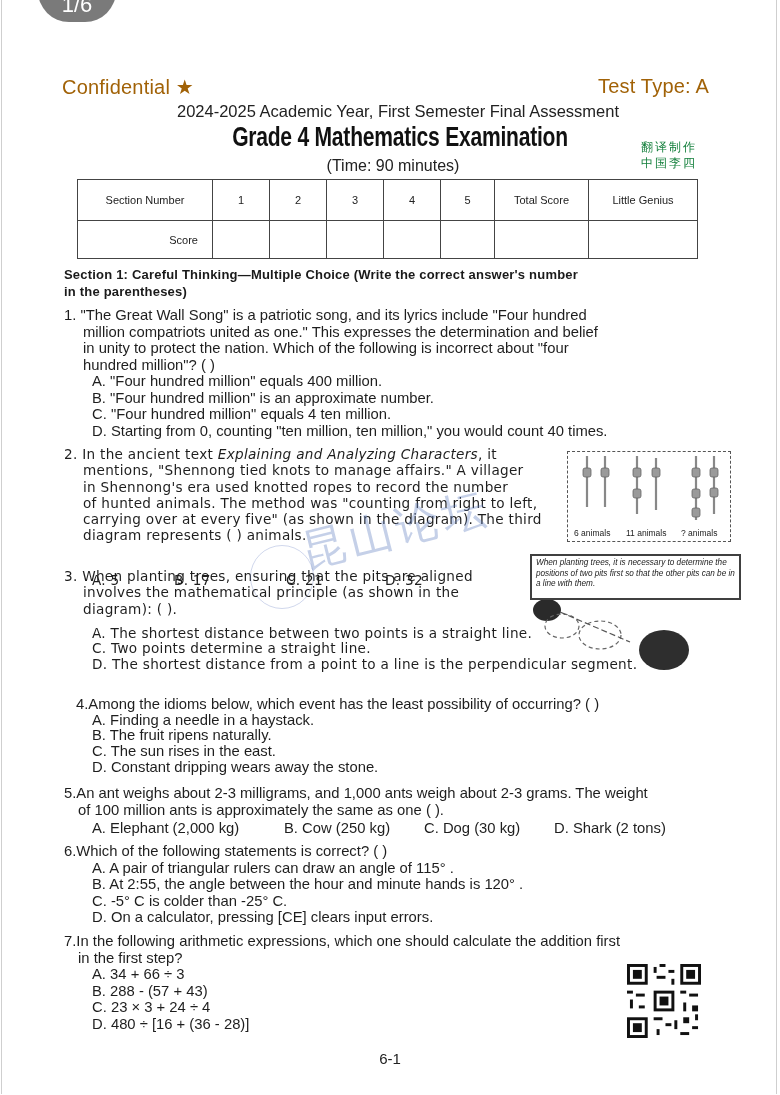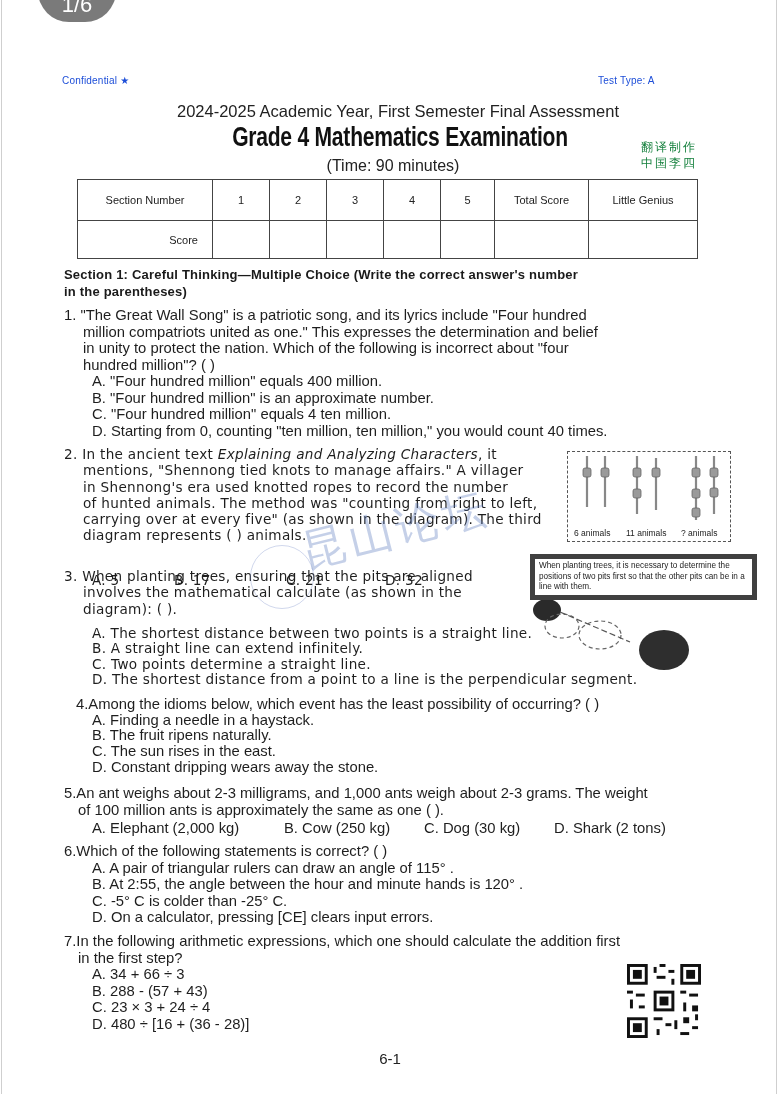--- a/index.html
+++ b/index.html
@@ -4,40 +4,40 @@
 <style>
   html, body { margin: 0; padding: 0; background: #ffffff; }
   body { width: 780px; height: 1095px; position: relative; overflow: hidden;
          font-family: "Liberation Sans", sans-serif; color: #1e1e1e; }
   .page-border { position: absolute; left: 1px; top: 0; width: 776px; height: 1094px;
                  border-left: 1px solid #cfcfcf; border-right: 1px solid #cfcfcf; box-sizing: border-box; }
   .page-badge { position: absolute; left: 38px; top: -40px; width: 78px; height: 62px;
                 border-radius: 31px; background: #7a7a7a; color: #fff; font-size: 22px;
                 text-align: center; line-height: 90px; }
   .abs { position: absolute; }
-  .hdr { font-size: 10px; color: #1d4ed8; letter-spacing: 0.2px; }
+  .hdr { font-size: 20px; color: #a16207; letter-spacing: 0.2px; }
   .sub { font-size: 16.5px; color: #222; }
   .title { font-size: 27px; font-weight: bold; color: #111; transform: scaleX(0.78); transform-origin: center;
            white-space: nowrap; letter-spacing: -0.3px; }
   .time { font-size: 16px; color: #222; }
   .stamp { font-family: "DejaVu Serif", serif; font-size: 12px; color: #15803d; line-height: 16px; letter-spacing: 2px; }
   table.score { position: absolute; left: 77px; top: 179px; border-collapse: collapse; font-size: 11px; color: #222; }
   table.score td { border: 1.4px solid #444; height: 40px; text-align: center; padding: 0; }
   table.score tr:first-child td { height: 40px; }
   table.score tr:nth-child(2) td { height: 37px; }
   .sec-title { font-size: 13px; font-weight: bold; color: #1a1a1a; line-height: 17px; letter-spacing: 0.2px; }
   .q { font-size: 14.8px; line-height: 16.5px; color: #1e1e1e; white-space: nowrap; }
   .q .ind { padding-left: 19px; display: block; }
   .opt { display: block; padding-left: 28px; }
   .q2 { font-size: 15px; line-height: 16.3px; letter-spacing: 0.3px; }
   .row-opts span { display: inline-block; }
   .knot-box { position: absolute; left: 567px; top: 451px; width: 164px; height: 91px; border: 1.5px dashed #555; box-sizing: border-box; }
   .knot-label { position: absolute; bottom: 3px; font-size: 8.5px; color: #222; }
-  .note-box { position: absolute; left: 530px; top: 554px; width: 227px; height: 46px; border: 5px solid #404040; box-sizing: border-box;
-              font-size: 8.2px; line-height: 10.5px; padding: 2px 4px; color: #222; }
+  .note-box { position: absolute; left: 530px; top: 554px; width: 211px; height: 46px; border: 2px solid #404040; box-sizing: border-box;
+              font-size: 8.2px; line-height: 10.5px; padding: 2px 4px; color: #222; font-style: italic; }
   .watermark { position: absolute; left: 300px; top: 500px; font-size: 44px; color: rgba(90,120,190,0.35);
                font-family: "DejaVu Sans", sans-serif; transform: rotate(-14deg); letter-spacing: 4px; pointer-events: none; }
   .wm-circle { position: absolute; left: 250px; top: 545px; width: 62px; height: 62px; border-radius: 50%;
                border: 1.5px solid rgba(120,140,200,0.35); }
   .qr { position: absolute; left: 627px; top: 964px; width: 74px; height: 74px; }
   .page-num { position: absolute; left: 0; width: 780px; top: 1050px; text-align: center; font-size: 15px; color: #222; }
 </style>
 </head>
 <body>
 
@@ -132,24 +132,23 @@
         <rect x="142" y="36" width="8" height="9" rx="2"></rect>
     </g>
   </svg>
   <span class="knot-label" style="left:6px;">6 animals</span>
   <span class="knot-label" style="left:58px;">11 animals</span>
   <span class="knot-label" style="left:113px;">? animals</span>
 </div>
 
 <div class="abs q q2" style="left:64px; top:568px; font-family:'DejaVu Sans', sans-serif; font-size:13.6px;">
   <span style="display:block;">3. When planting trees, ensuring that the pits are aligned</span>
-  <span class="ind">involves the mathematical calculate (as shown in the</span>
+  <span class="ind">involves the mathematical principle (as shown in the</span>
   <span class="ind">diagram): (    ).</span>
   <span class="opt" style="margin-top:9px; line-height:15.5px;">A. The shortest distance between two points is a straight line.</span>
-  <span class="opt" style="line-height:15.5px;">B. A straight line can extend infinitely.</span>
   <span class="opt" style="line-height:15.5px;">C. Two points determine a straight line.</span>
   <span class="opt" style="line-height:15.5px;">D. The shortest distance from a point to a line is the perpendicular segment.</span>
 </div>
 
 <div class="note-box">When planting trees, it is necessary to determine the positions of two pits first so that the other pits can be in a line with them.</div>
 <svg class="abs" style="left:530px; top:600px;" width="160" height="75">
   <ellipse cx="17" cy="10" rx="14" ry="11" fill="#2a2a2a"></ellipse>
   <ellipse cx="32" cy="26" rx="17" ry="12" fill="none" stroke="#666" stroke-width="1.2" stroke-dasharray="4,3"></ellipse>
   <ellipse cx="70" cy="35" rx="21" ry="14" fill="none" stroke="#666" stroke-width="1.2" stroke-dasharray="4,3"></ellipse>
   <line x1="30" y1="12" x2="100" y2="42" stroke="#555" stroke-width="1.2" stroke-dasharray="6,3"></line>

